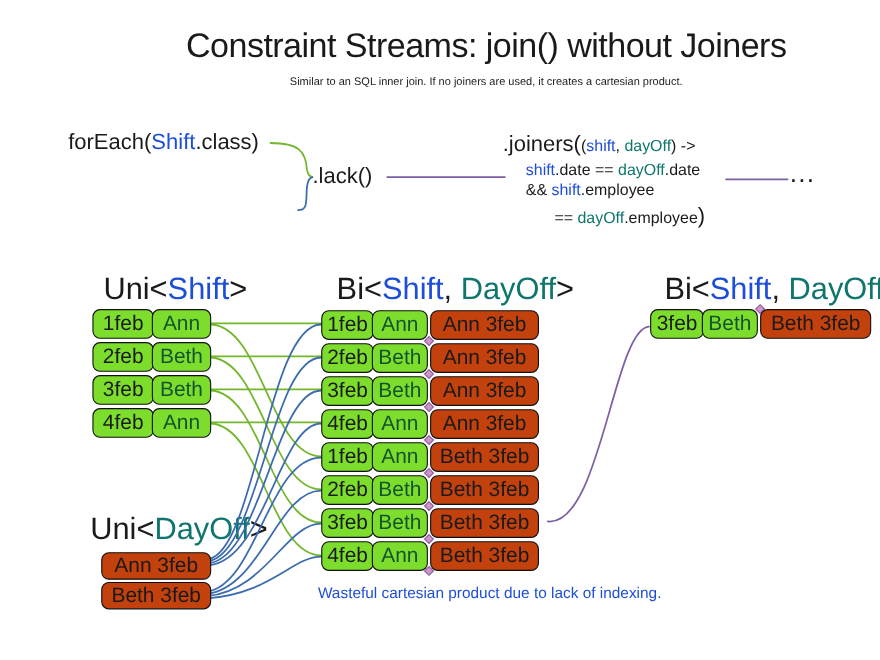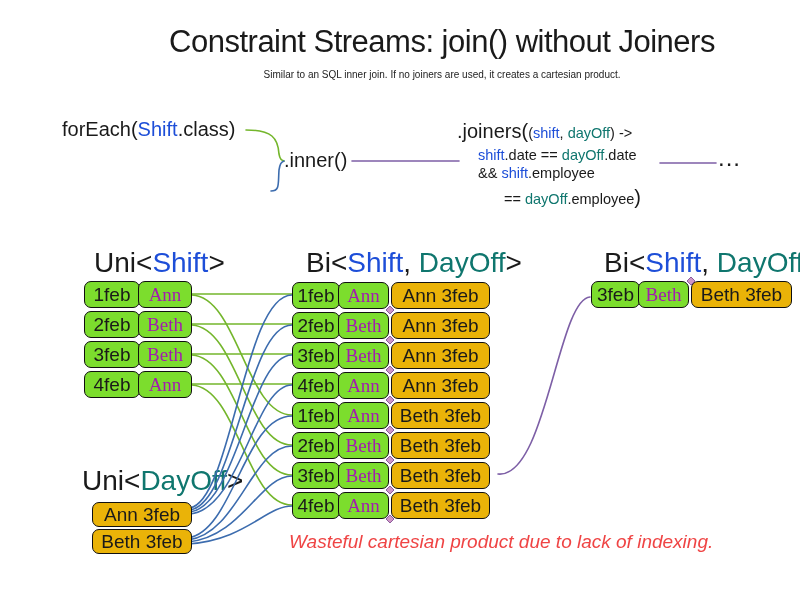--- a/index.html
+++ b/index.html
@@ -12,27 +12,27 @@
   .code-sm{font-size:14.5px;white-space:nowrap;}
   .big{font-size:20px;}
   .g{color:#1d4ed8;}
   .b{color:#0f766e;}
   .tbl-label{font-size:28px;white-space:nowrap;}
   .ellipsis{font-size:24px;letter-spacing:1px;color:#1a1a1a;}
   .row{position:absolute;display:flex;align-items:stretch;height:27px;z-index:2;}
   .cell{display:flex;align-items:center;justify-content:center;border:1.5px solid #101010;
         border-radius:7px;font-size:19px;box-sizing:border-box;white-space:nowrap;}
   .green{background:#7cdd2d;}
-  .blue{background:#eab308;}
-  .name{color:#a21caf;font-family:Liberation Serif, serif;}
+  .blue{background:#c2410c;}
+  .name{color:#14532d;}
   .uni .date{width:56px;} .uni .name{width:54px;margin-left:-2px;}
   .mid .date{width:48px;} .mid .name{width:51px;margin-left:-2px;} .mid .off{width:99px;margin-left:2px;}
   .res .date{width:49px;} .res .name{width:51px;margin-left:-2px;} .res .off{width:101px;margin-left:2px;}
   .doff{width:100px;height:25px;}
-  .warn{font-size:19px;color:#ef4444;white-space:nowrap;z-index:2;font-style:italic;}
+  .warn{font-size:14px;color:#1d4ed8;white-space:nowrap;z-index:2;}
   svg{position:absolute;left:0;top:0;z-index:1;}
 </style>
 </head>
 <body>
 
 <div id="stage">
 
   <svg width="800" height="600" viewBox="0 0 800 600">
     <g stroke="#74b62c" stroke-width="1.6" fill="none" stroke-linecap="round">
       <path d="M150 294 H250"></path>
@@ -73,21 +73,21 @@
       <path d="M649 277 L653 281 L649 285 L645 281 Z"></path>
     </g>
   </svg>
 
   <div id="title" class="abs">Constraint Streams: join() without Joiners</div>
   <div id="subtitle" class="abs">Similar to an SQL inner join. If no joiners are used, it creates a cartesian product.</div>
 
   <div class="abs code" style="left:20px;top:118px;"><span>forEach(</span><span class="g">Shift</span><span>.class)</span></div>
 
 
-  <div class="abs code" style="left:242px;top:149px;">.inner()</div>
+  <div class="abs code" style="left:242px;top:149px;">.lack()</div>
 
   <div class="abs code-sm" style="left:415px;top:120px;"><span class="big">.joiners(</span><span>(</span><span class="g">shift</span><span>, </span><span class="b">dayOff</span><span>) -&gt;</span></div>
 
   <div class="abs code-sm" style="left:436px;top:147px;"><span class="g">shift</span><span>.date == </span><span class="b">dayOff</span><span>.date</span></div>
 
   <div class="abs code-sm" style="left:436px;top:165px;"><span>&amp;&amp; </span><span class="g">shift</span><span>.employee</span></div>
 
   <div class="abs code-sm" style="left:462px;top:186px;"><span>== </span><span class="b">dayOff</span><span>.employee</span><span class="big">)</span></div>
 
   <div class="abs ellipsis" style="left:676px;top:144px;">...</div>

